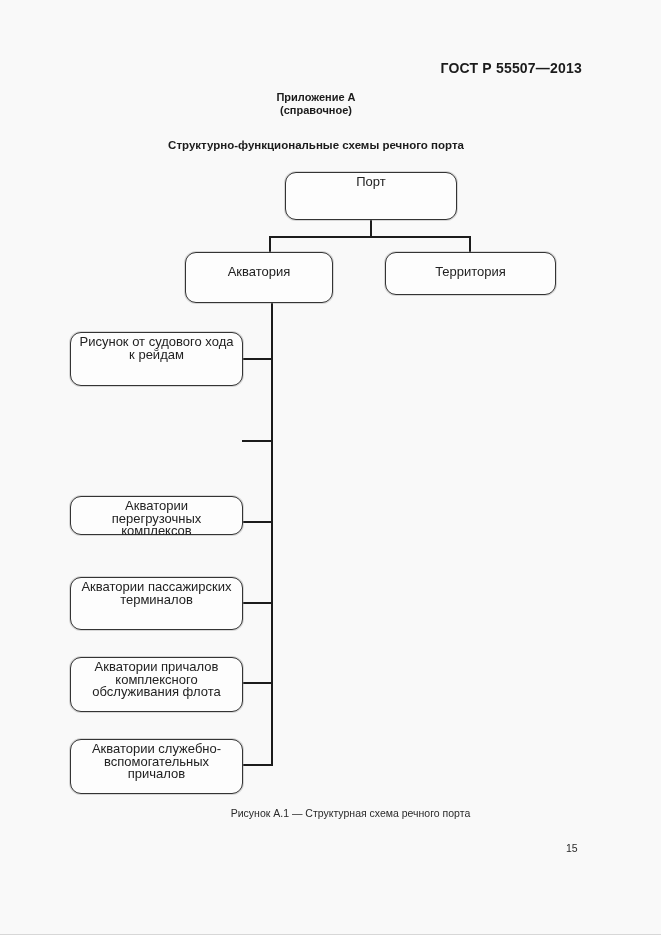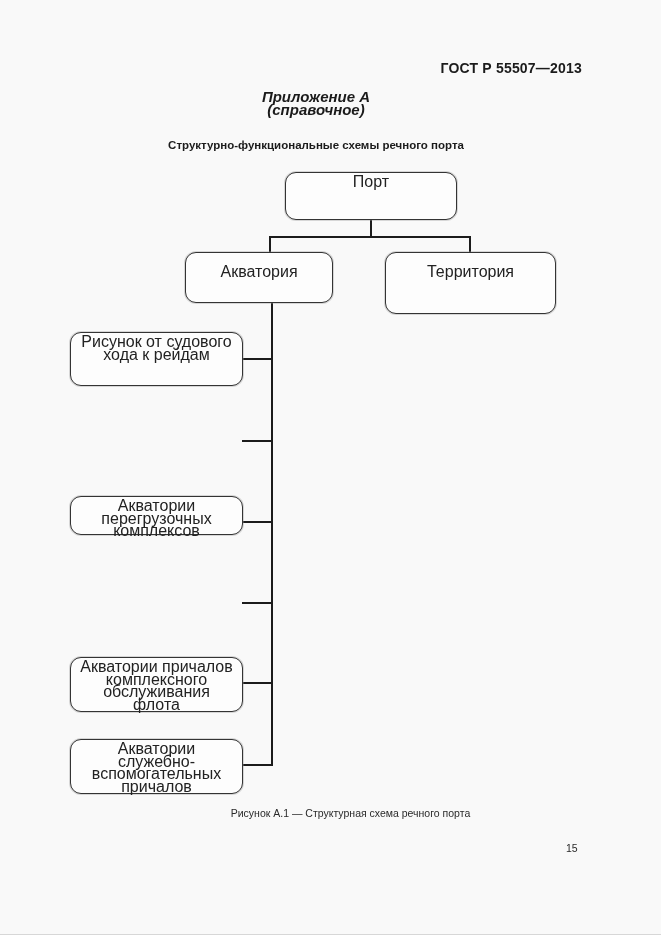--- a/index.html
+++ b/index.html
@@ -16,43 +16,43 @@
     background: #f9f9f9;
     border-bottom: 1px solid #d7d7d7;
   }
   .doc-number {
     position: absolute; top: 60px; right: 79px;
     font-size: 14px; font-weight: bold; letter-spacing: .2px;
     color: #1b1b1b;
   }
   .appendix {
     position: absolute; top: 91px; left: 0; width: 632px;
-    text-align: center; font-size: 15px; font-weight: bold;
-    line-height: 12.5px; color: #1b1b1b; font-style: italic;
+    text-align: center; font-size: 11px; font-weight: bold;
+    line-height: 12.5px; color: #1b1b1b;
   }
   .section-title {
     position: absolute; top: 139px; left: 0; width: 632px;
     text-align: center; font-size: 11.5px; font-weight: bold;
     color: #1b1b1b;
   }
   
   .node {
     position: absolute;
     box-sizing: border-box;
     background: #fdfdfd;
     border: 1.5px solid #343434;
     border-radius: 11px;
     box-shadow: 0 0 0 1px rgba(150,150,150,0.35);
-    font-size: 16px; line-height: 12.5px;
+    font-size: 13px; line-height: 12.5px;
     text-align: center; color: #222;
     padding: 3px 8px 0 8px;
   }
   .node-port      { left: 285px; top: 172px; width: 172px; height: 48px; }
   .node-aquatory  { left: 185px; top: 252px; width: 148px; height: 51px; padding-top: 13px; }
-  .node-territory { left: 385px; top: 252px; width: 171px; height: 62px; padding-top: 13px; }
+  .node-territory { left: 385px; top: 252px; width: 171px; height: 43px; padding-top: 13px; }
   .leaf { left: 70px; width: 173px; }
   .leaf-1 { top: 332px; height: 54px; }
   .leaf-2 { top: 414px; height: 53px; }
   .leaf-3 { top: 496px; height: 39px; }
   .leaf-4 { top: 577px; height: 53px; }
   .leaf-5 { top: 657px; height: 55px; }
   .leaf-6 { top: 739px; height: 55px; }
   
   .line { position: absolute; background: #1c1c1c; }
   .c-port-down   { left: 370px; top: 220px; width: 2px;  height: 17px; }
@@ -101,20 +101,21 @@
   <div class="line c-branch c-branch-4"></div>
   <div class="line c-branch c-branch-5"></div>
   <div class="line c-branch c-branch-6"></div>
 
   <div class="node node-port">Порт</div>
   <div class="node node-aquatory">Акватория</div>
   <div class="node node-territory">Территория</div>
 
   <div class="node leaf leaf-1">Рисунок от судового хода к рейдам</div>
   <div class="node leaf leaf-3">Акватории перегрузочных комплексов</div>
+  <div class="node leaf leaf-4">Акватории пассажирских терминалов</div>
   <div class="node leaf leaf-5">Акватории причалов комплексного обслуживания флота</div>
   <div class="node leaf leaf-6">Акватории служебно-вспомогательных причалов</div>
 
   <div class="figure-caption">Рисунок А.1 — Структурная схема речного порта</div>
 
   <div class="page-number">15</div>
 
 </div>
 
 </body></html>

